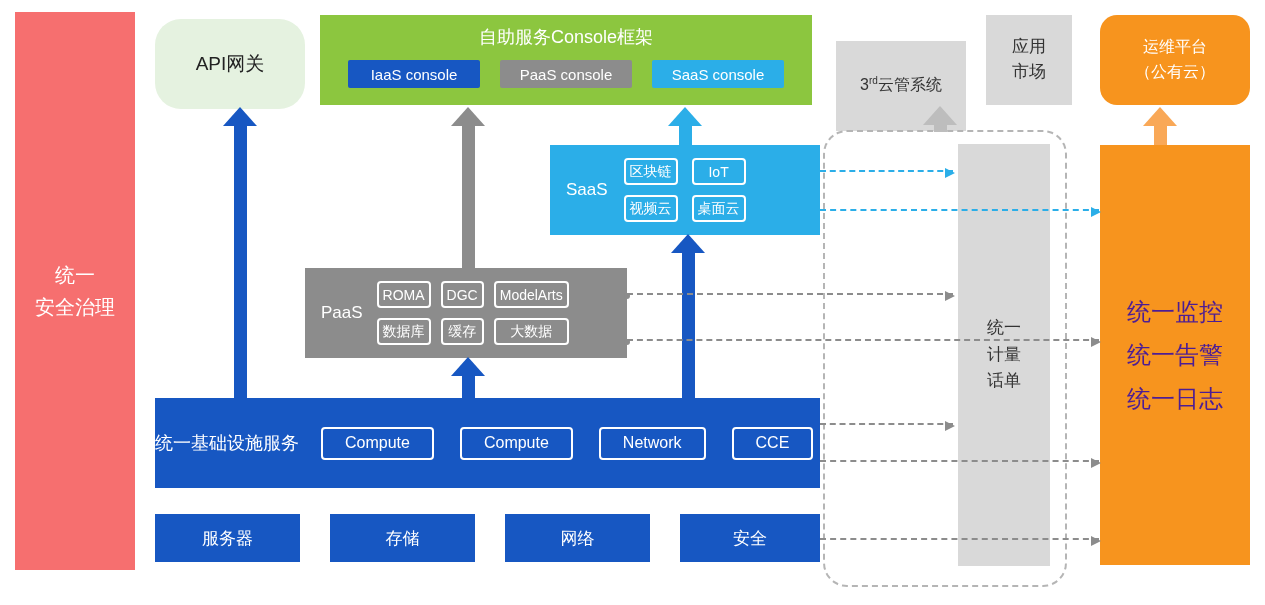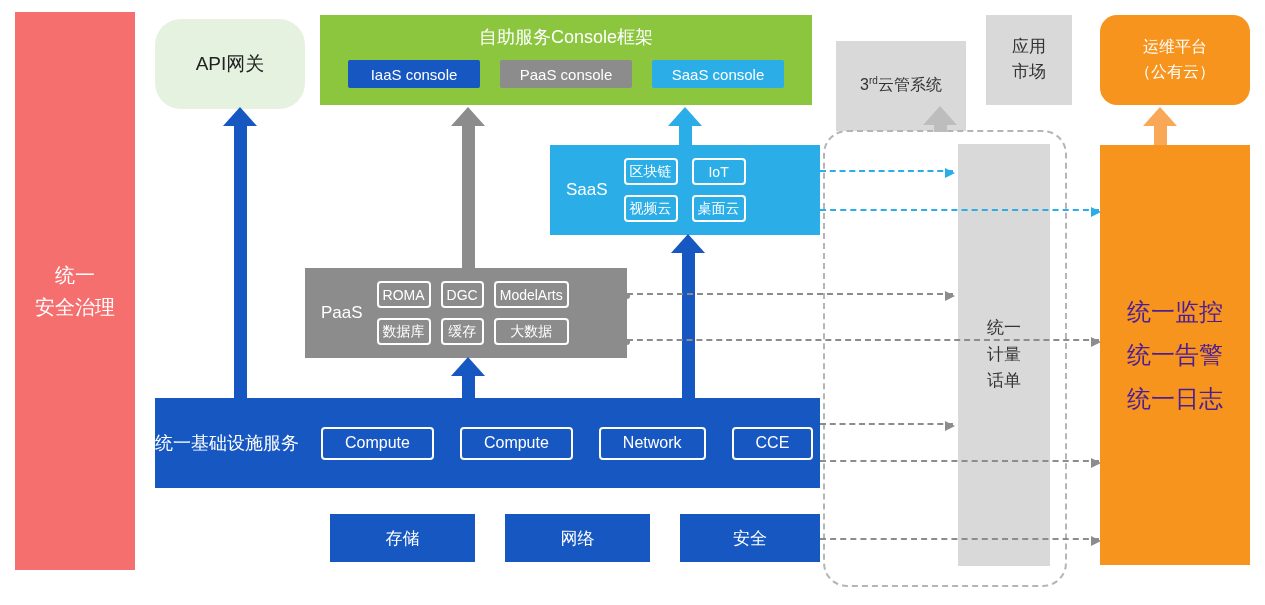--- a/index.html
+++ b/index.html
@@ -105,20 +105,21 @@
   <div class="box iaas-box">
     <span class="iaas-label">统一基础设施服务</span>
     <div class="iaas-chips">
       <div class="chip-lg">Compute</div>
       <div class="chip-lg">Compute</div>
       <div class="chip-lg">Network</div>
       <div class="chip-lg">CCE</div>
     </div>
   </div>
 
+  <div class="box hw" style="left:155px;width:145px;">服务器</div>
   <div class="box hw" style="left:330px;width:145px;">存储</div>
   <div class="box hw" style="left:505px;width:145px;">网络</div>
   <div class="box hw" style="left:680px;width:140px;">安全</div>
 
   <div class="box dashed-box"></div>
   <div class="box pre meter-bar">统一
 计量
 话单</div>
   <div class="box pre monitor-bar">统一监控
 统一告警

